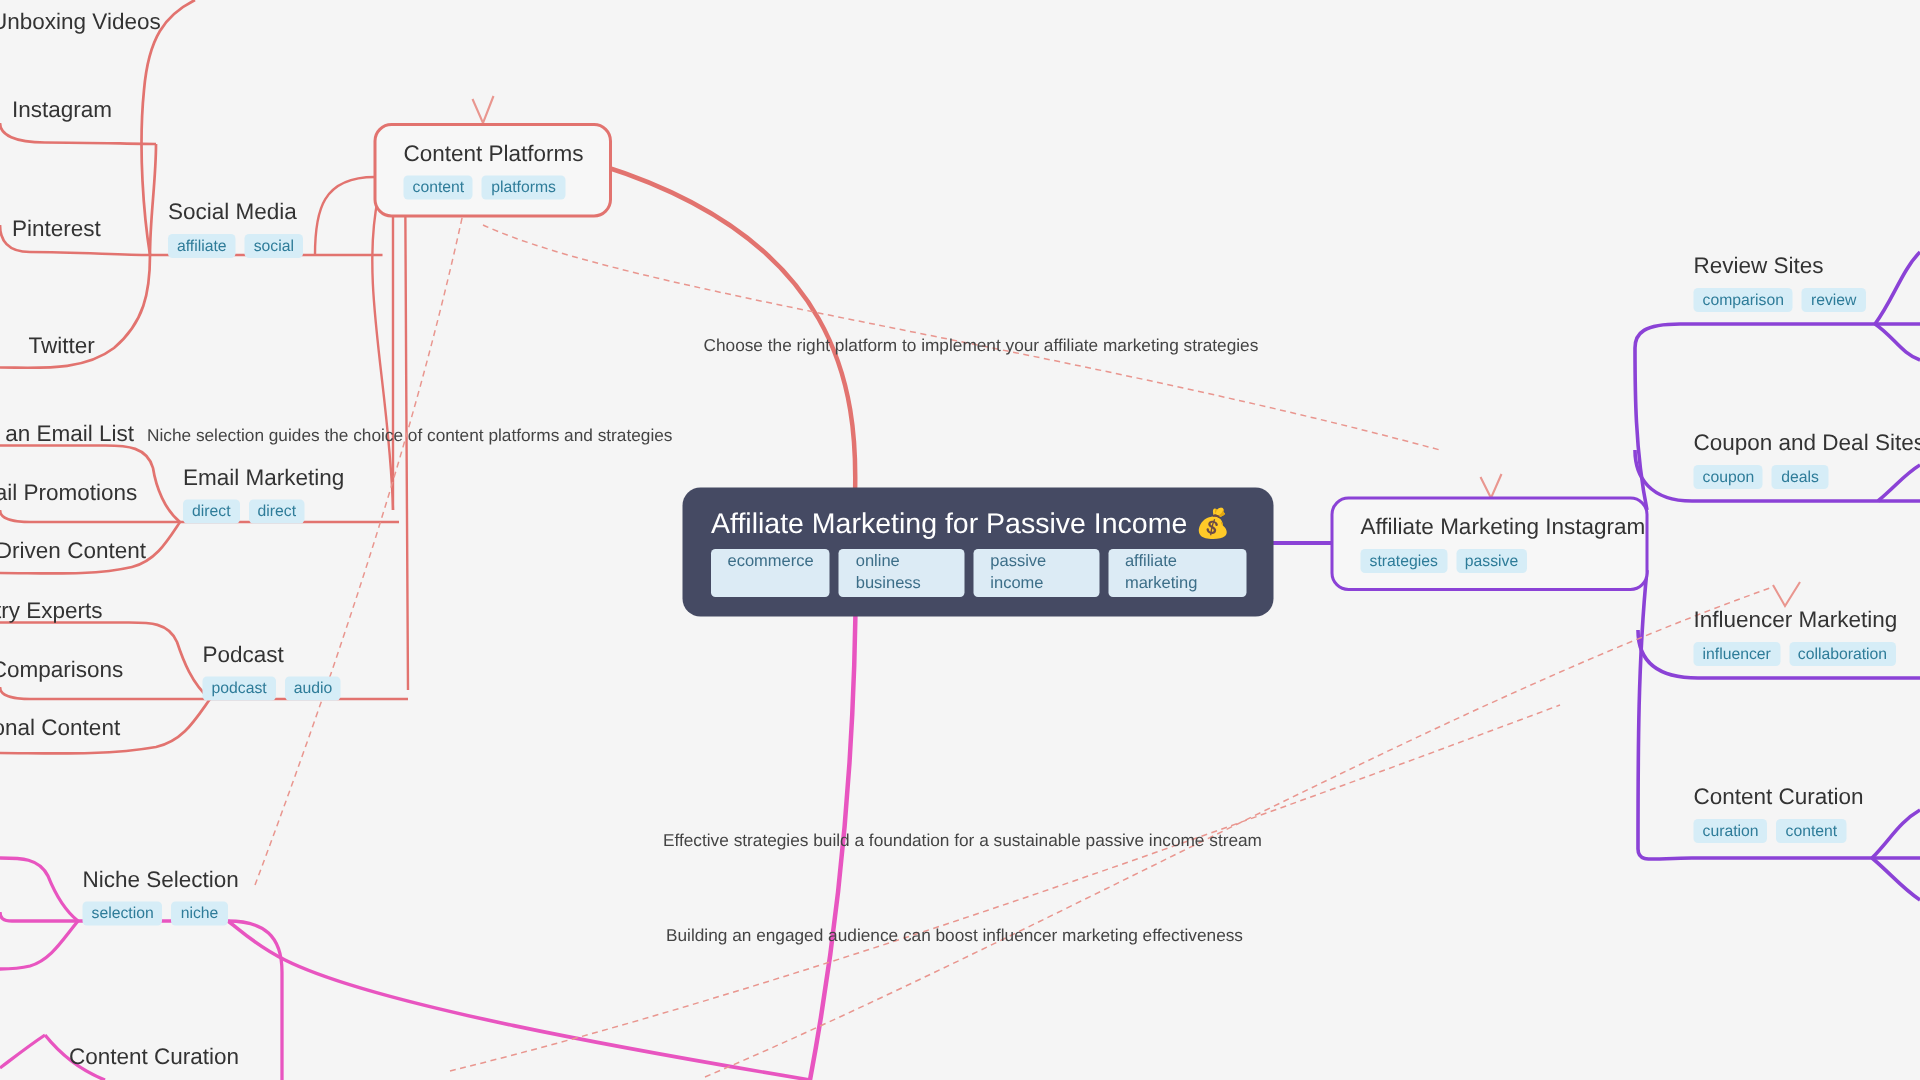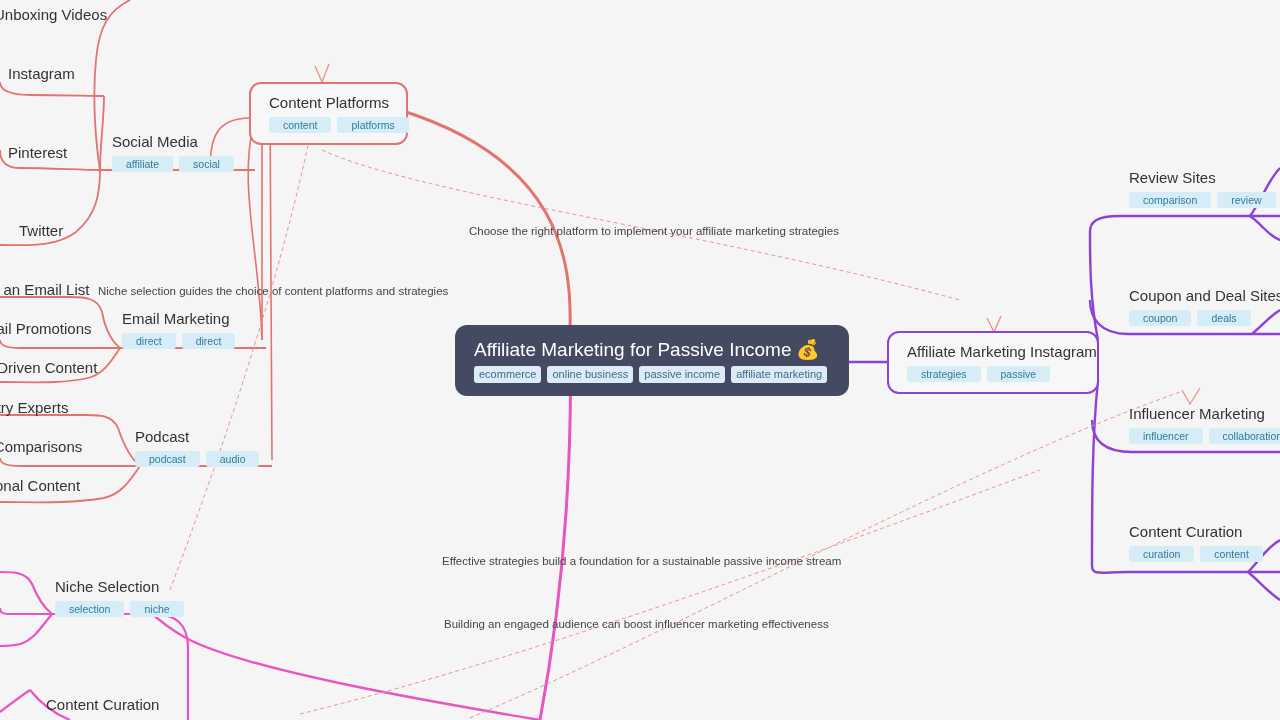--- a/index.html
+++ b/index.html
@@ -32,21 +32,21 @@
     line-height: 20px;
     font-family: "Liberation Sans", sans-serif;
     font-weight: 400;
   }
   .tags { margin-top: 4px; display: flex; gap: 6px; }
   .tag {
     background: #d6edf7;
     color: #2e7c99;
     font-size: 10.5px;
     line-height: 14px;
-    padding: 1px 14px;
+    padding: 1px 6px;
     border-radius: 3px;
     font-family: "Liberation Sans", sans-serif;
   }
   
   .root-node {
     position: absolute;
     background: #454a63;
     border-radius: 12px;
     padding: 13px 18px 13px 19px;
     box-sizing: border-box;
@@ -54,21 +54,21 @@
   .root-node .title {
     color: #ffffff;
     font-size: 19px;
     line-height: 24px;
   }
   .root-node .tag {
     background: #dcebf5;
     color: #3c6e88;
     font-size: 11px;
     line-height: 15px;
-    padding: 1px 5px;
+    padding: 1px 11px;
   }
   
   .boxed {
     border-radius: 12px;
     background: #f7f7f7;
     padding: 9px 14px 10px 18px;
   }
   .boxed.red { border: 2px solid #e2736f; }
   .boxed.purple { border: 2px solid #8b42d6; }
 

